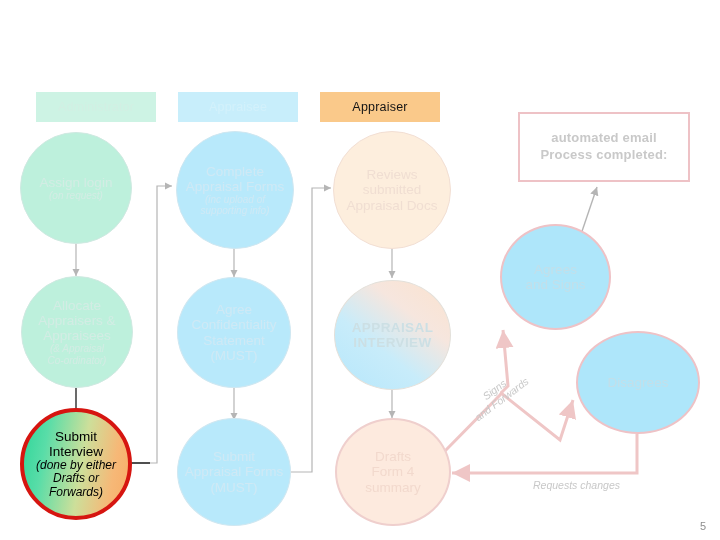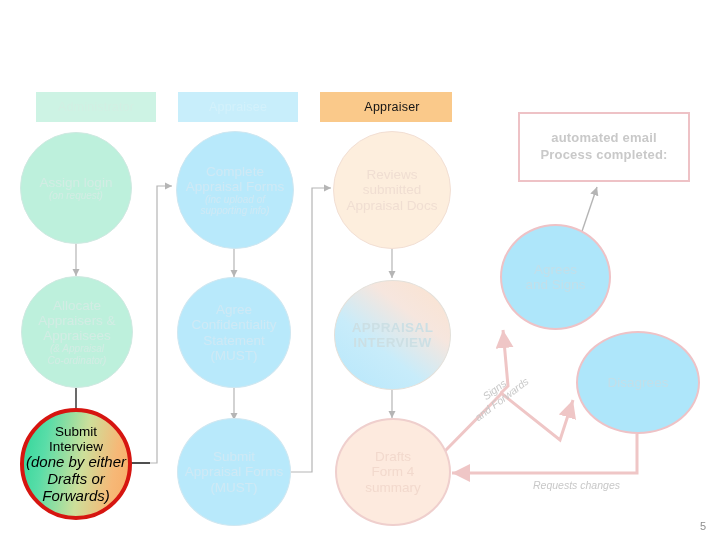--- a/index.html
+++ b/index.html
@@ -23,21 +23,21 @@
     height: 30px;
     display: flex;
     align-items: center;
     justify-content: center;
     font-size: 12.5px;
     letter-spacing: .2px;
     white-space: nowrap;
   }
   .lane-admin   { left: 36px;  top: 92px; width: 120px; background: #cdf3e4; color: #d2efe3; }
   .lane-apsee   { left: 178px; top: 92px; width: 120px; background: #c8eefb; color: #d3f1fb; }
-  .lane-apser   { left: 320px; top: 92px; width: 120px; background: #fac98a; color: #151515; padding-left: 12px; }
+  .lane-apser   { left: 320px; top: 92px; width: 120px; background: #fac98a; color: #151515; }
 
   
   .connector {
     position: absolute;
     pointer-events: none;
   }
 
   
   .node {
     position: absolute;
@@ -91,21 +91,21 @@
     font-weight: bold;
     letter-spacing: .4px;
   }
   
   .n-highlight {
     background: linear-gradient(100deg, #2fd69a 0%, #59dda8 22%, #cddf9a 55%, #f6b877 82%, #f8ac66 100%);
     border: 4px solid #d61510;
     color: #000000;
   }
   .n-highlight .main { font-size: 13.5px; }
-  .n-highlight .sub  { font-size: 15px; }
+  .n-highlight .sub  { font-size: 12px; }
 
   
   .callout {
     position: absolute;
     box-sizing: border-box;
     border: 2px solid #eec2c6;
     background: #ffffff;
     display: flex;
     align-items: center;
     justify-content: center;

